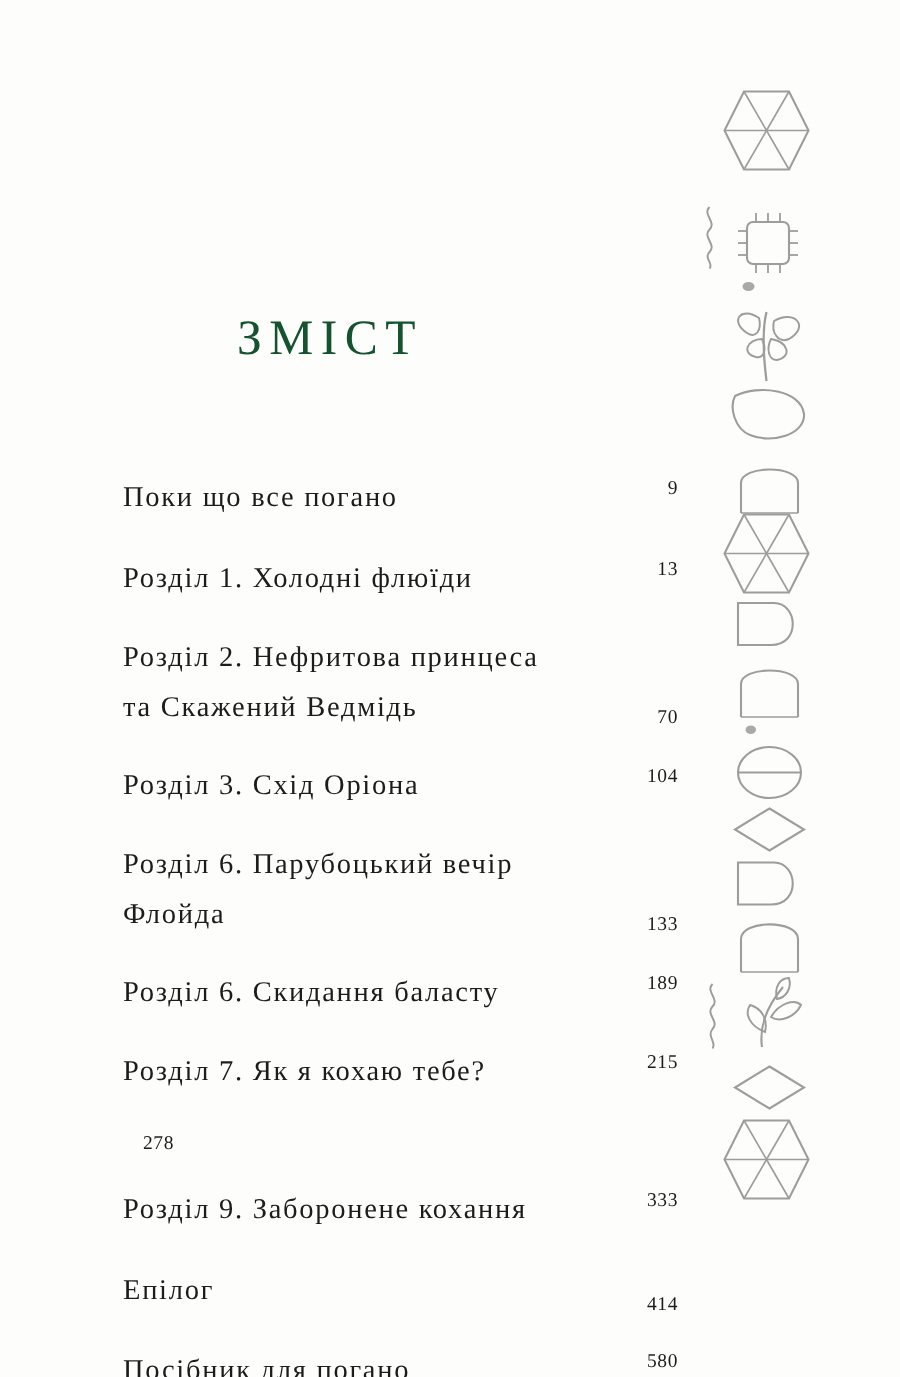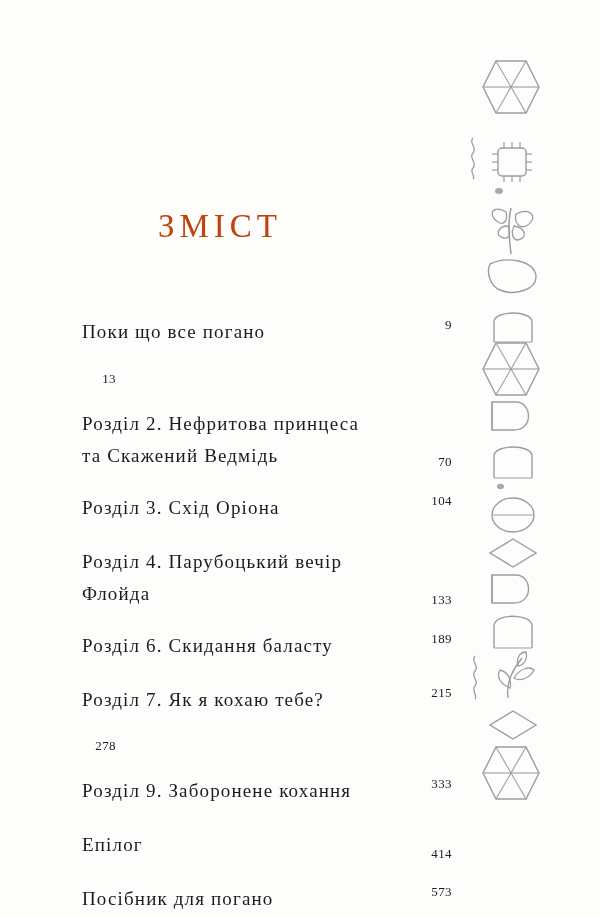--- a/index.html
+++ b/index.html
@@ -25,21 +25,21 @@
   
   .toc-title {
     position: absolute;
     left: 0;
     top: 208px;
     width: 440px;
     text-align: center;
     font-size: 33px;
     letter-spacing: 5px;
     font-weight: 400;
-    color: #c2410c;
+    color: #14532d;
     font-family: "Liberation Serif", serif;
   }
 
   
   .toc-list {
     position: absolute;
     left: 82px;
     top: 316px;
     width: 370px;
   }
@@ -97,36 +97,37 @@
   <div class="toc-title">ЗМІСТ</div>
 
   <div class="toc-list">
 
     <div class="toc-entry">
       <span class="toc-label">Поки що все погано</span>
       <span class="toc-page">9</span>
     </div>
 
     <div class="toc-entry">
+      <span class="toc-label">Розділ 1. Холодні флюїди</span>
       <span class="toc-page">13</span>
     </div>
 
     <div class="toc-entry two-line">
       <span class="toc-label" style="white-space: pre-line;">Розділ 2. Нефритова принцеса
 та Скажений Ведмідь</span>
       <span class="toc-page">70</span>
     </div>
 
     <div class="toc-entry">
       <span class="toc-label">Розділ 3. Схід Оріона</span>
       <span class="toc-page">104</span>
     </div>
 
     <div class="toc-entry two-line">
-      <span class="toc-label" style="white-space: pre-line;">Розділ 4. Парубоцький вечір
+      <span class="toc-label" style="white-space: pre-line;">Розділ 6. Парубоцький вечір
 Флойда</span>
       <span class="toc-page">133</span>
     </div>
 
 
     <div class="toc-entry">
       <span class="toc-label">Розділ 6. Скидання баласту</span>
       <span class="toc-page">189</span>
     </div>
 
@@ -144,21 +145,21 @@
       <span class="toc-page">333</span>
     </div>
 
     <div class="toc-entry" style="margin-top:6px;align-items:flex-end;">
       <span class="toc-label">Епілог</span>
       <span class="toc-page">414</span>
     </div>
 
     <div class="toc-entry" style="margin-top:6px;">
       <span class="toc-label">Посібник для погано</span>
-      <span class="toc-page">573</span>
+      <span class="toc-page">580</span>
     </div>
 
   </div>
 
   <div class="ornament-column">
 
     <div class="orn" style="left:14px; top:0;">
       <svg width="62" height="58" viewBox="0 0 62 58">
         <polygon points="16,3 46,3 59,29 46,55 16,55 3,29" fill="none" stroke="#9d9d9d" stroke-width="1.4"></polygon>
         <line x1="31" y1="29" x2="16" y2="3" stroke="#9d9d9d" stroke-width="1.1"></line>

